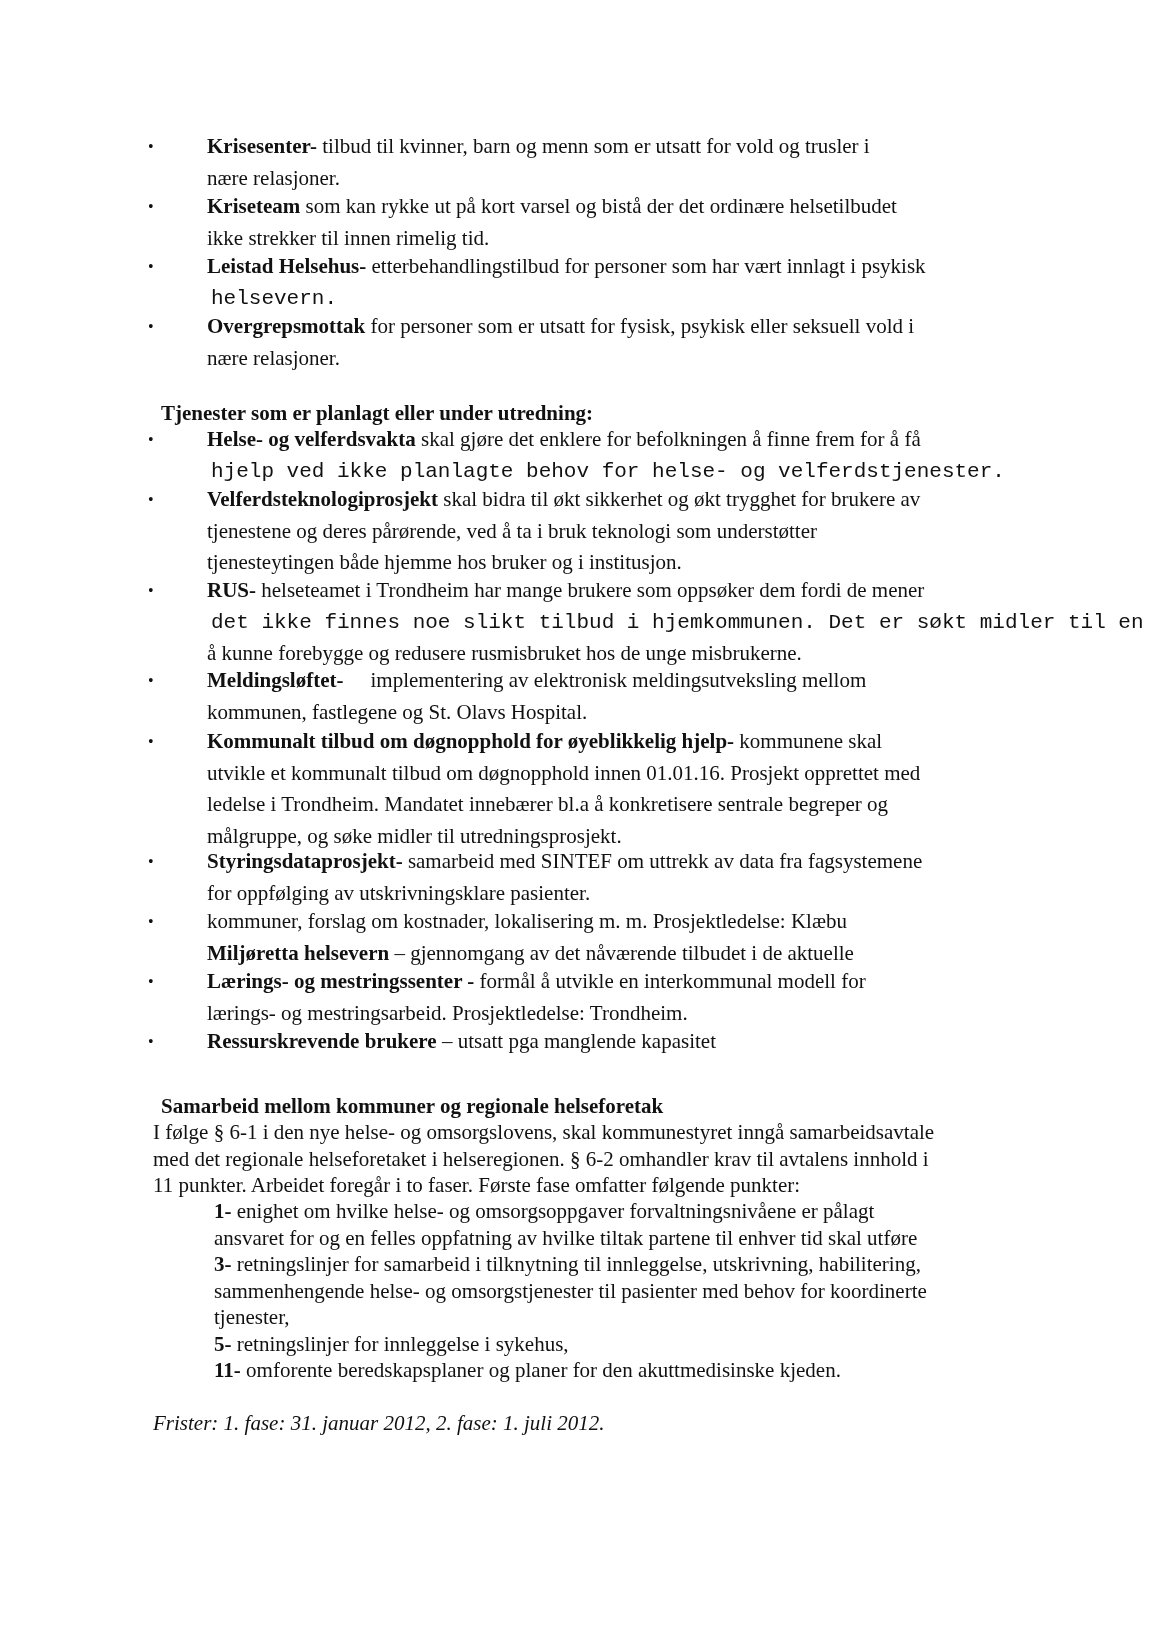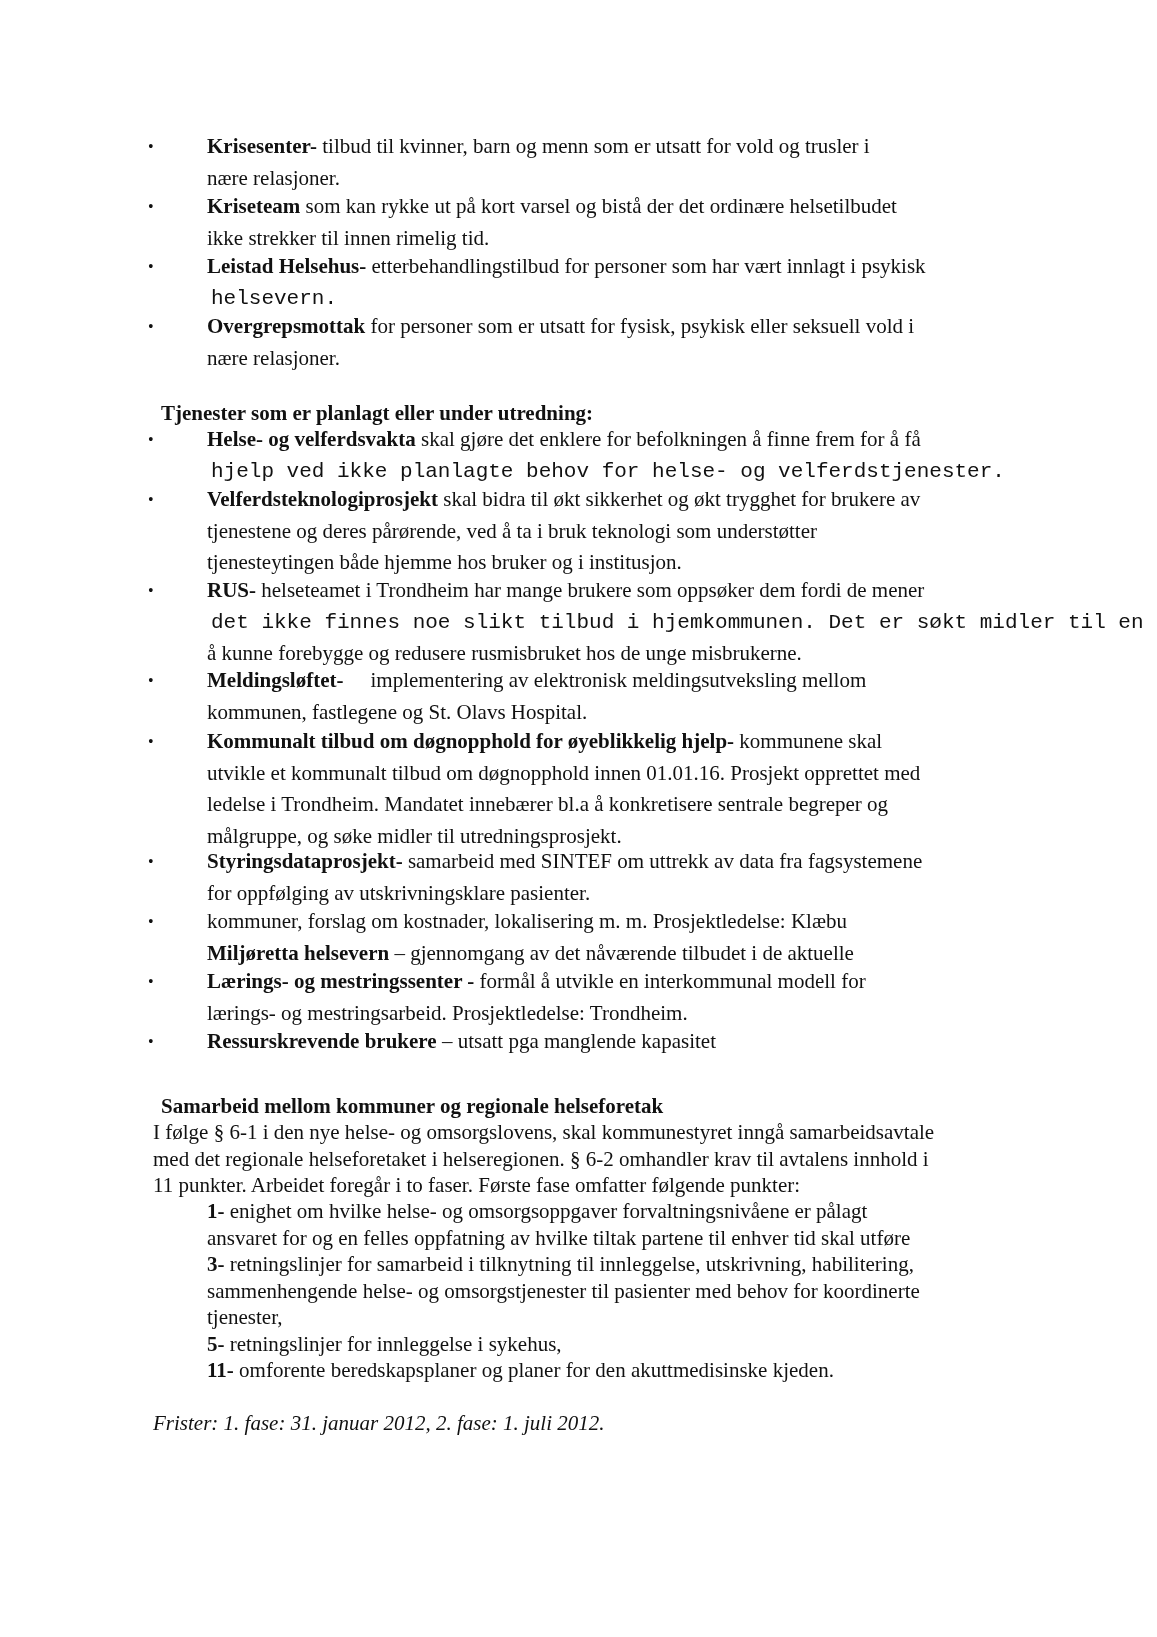--- a/index.html
+++ b/index.html
@@ -57,21 +57,21 @@
       white-space: nowrap;
       margin-left: 16px;
     }
     .para .ln { display: block; }
     .point {
       position: absolute;
       left: 207px;
       line-height: 26.5px;
       white-space: nowrap;
     }
-    .point .ln { display: block; }
+    .point .ln { display: block; margin-left: 7px; }
   </style>
 </head>
 <body>
 
 <div class="page">
 
   <div>
     <div class="bullet-item" style="top:131px;">
       <span class="bullet">•</span>
       <div class="bullet-text">

